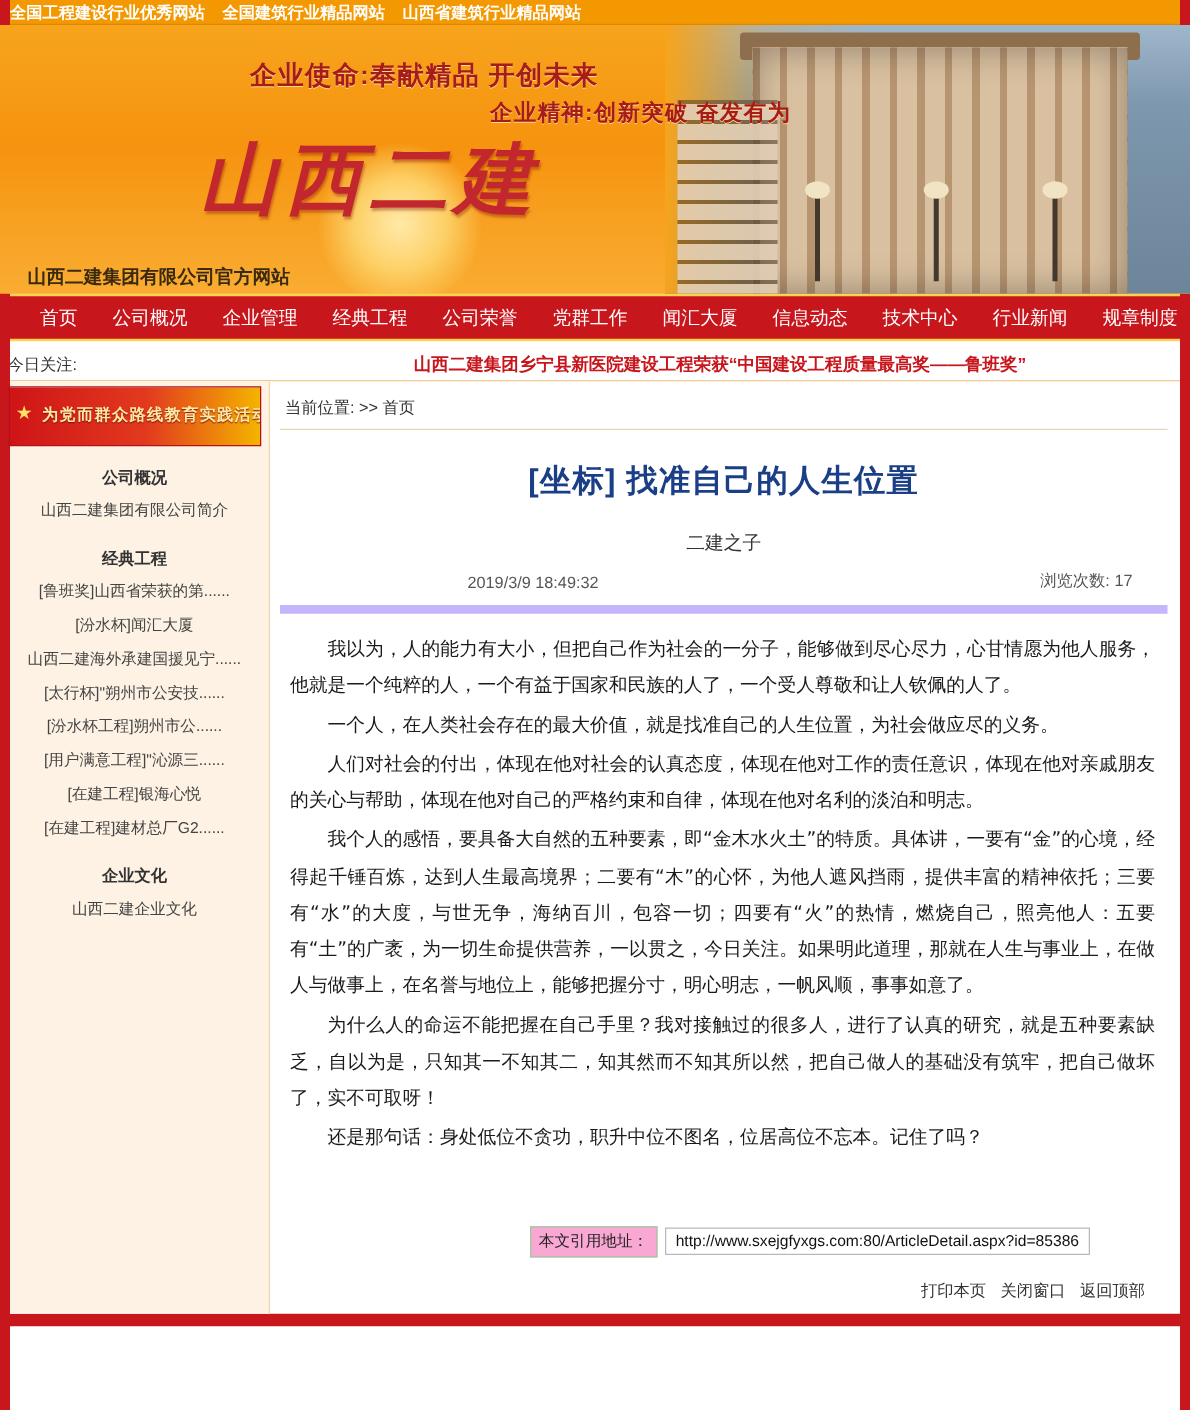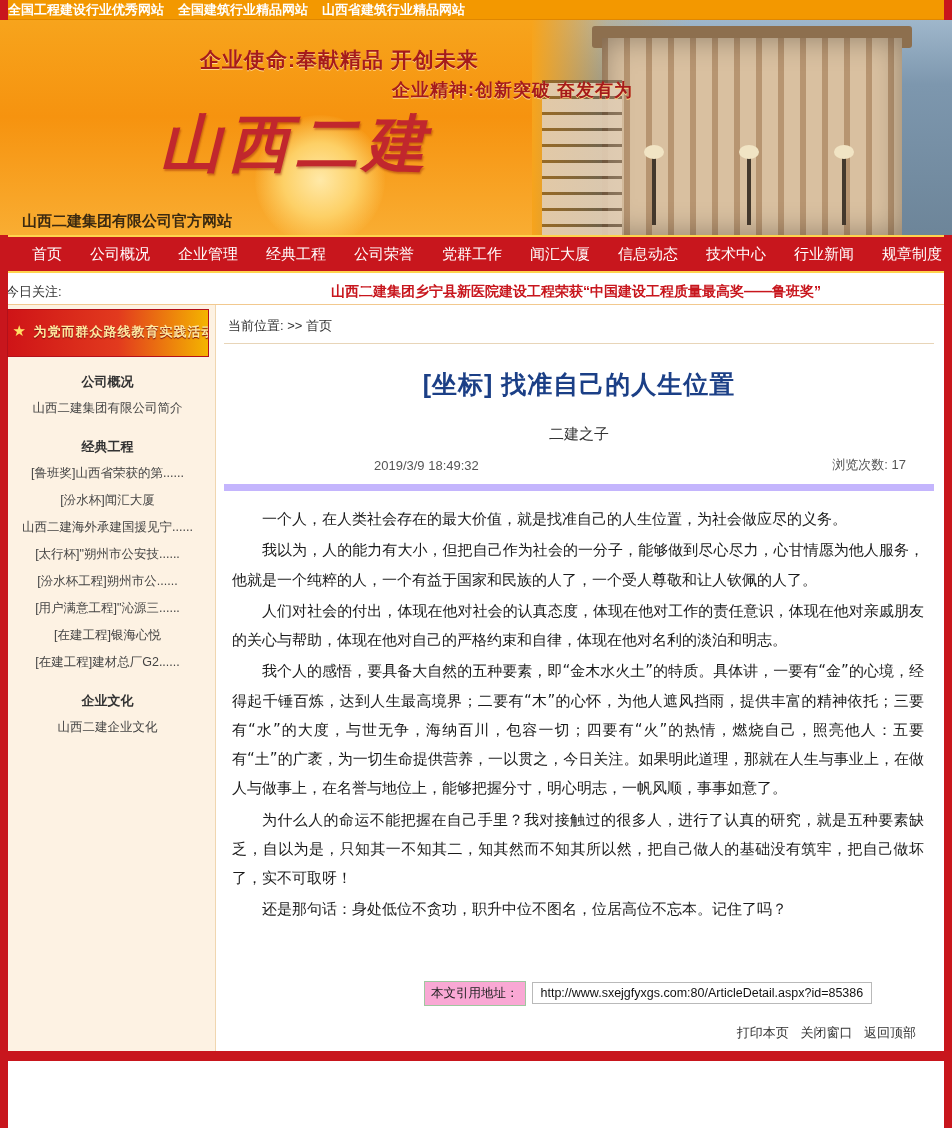--- a/index.html
+++ b/index.html
@@ -421,22 +421,22 @@
       <div class="artauthor">二建之子</div>
       <div class="metarow">
         <span>2019/3/9  18:49:32</span>
         <span>
           <span>浏览次数:</span>
           <span>17</span>
         </span>
       </div>
 
       <div class="content">
+        <p>我以为，人的能力有大小，但把自己作为社会的一分子，能够做到尽心尽力，心甘情愿为他人服务，他就是一个纯粹的人，一个有益于国家和民族的人了，一个受人尊敬和让人钦佩的人了。</p>
         <p>一个人，在人类社会存在的最大价值，就是找准自己的人生位置，为社会做应尽的义务。</p>
-        <p>我以为，人的能力有大小，但把自己作为社会的一分子，能够做到尽心尽力，心甘情愿为他人服务，他就是一个纯粹的人，一个有益于国家和民族的人了，一个受人尊敬和让人钦佩的人了。</p>
         <p>人们对社会的付出，体现在他对社会的认真态度，体现在他对工作的责任意识，体现在他对亲戚朋友的关心与帮助，体现在他对自己的严格约束和自律，体现在他对名利的淡泊和明志。</p>
         <p>我个人的感悟，要具备大自然的五种要素，即“金木水火土”的特质。具体讲，一要有“金”的心境，经得起千锤百炼，达到人生最高境界；二要有“木”的心怀，为他人遮风挡雨，提供丰富的精神依托；三要有“水”的大度，与世无争，海纳百川，包容一切；四要有“火”的热情，燃烧自己，照亮他人：五要有“土”的广袤，为一切生命提供营养，一以贯之，今日关注。如果明此道理，那就在人生与事业上，在做人与做事上，在名誉与地位上，能够把握分寸，明心明志，一帆风顺，事事如意了。</p>
         <p>为什么人的命运不能把握在自己手里？我对接触过的很多人，进行了认真的研究，就是五种要素缺乏，自以为是，只知其一不知其二，知其然而不知其所以然，把自己做人的基础没有筑牢，把自己做坏了，实不可取呀！</p>
         <p>还是那句话：身处低位不贪功，职升中位不图名，位居高位不忘本。记住了吗？</p>
       </div>
 
       <div class="citerow">
         <div class="citelabel">本文引用地址：</div>
         <div class="citeurl">http://www.sxejgfyxgs.com:80/ArticleDetail.aspx?id=85386</div>
       </div>

